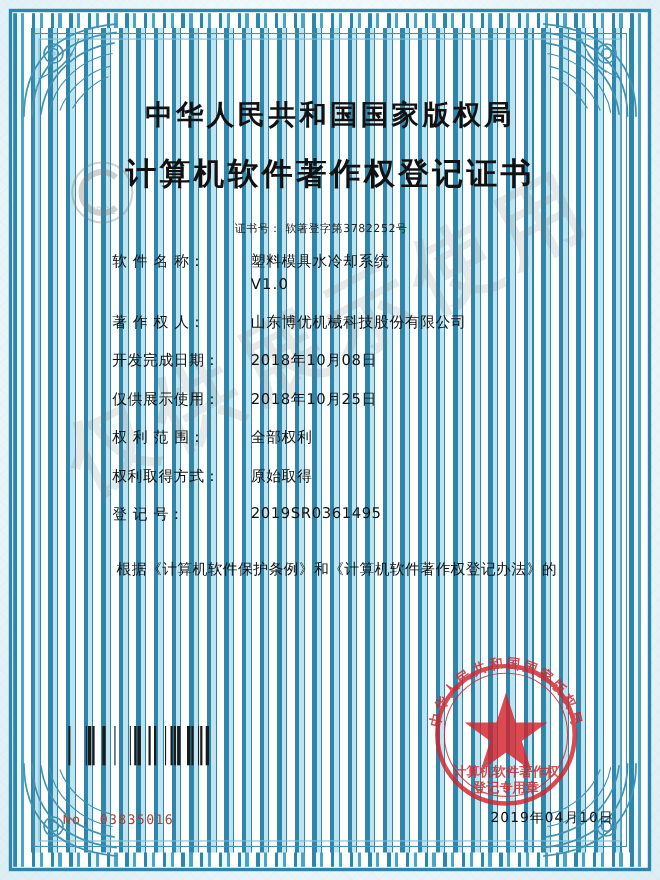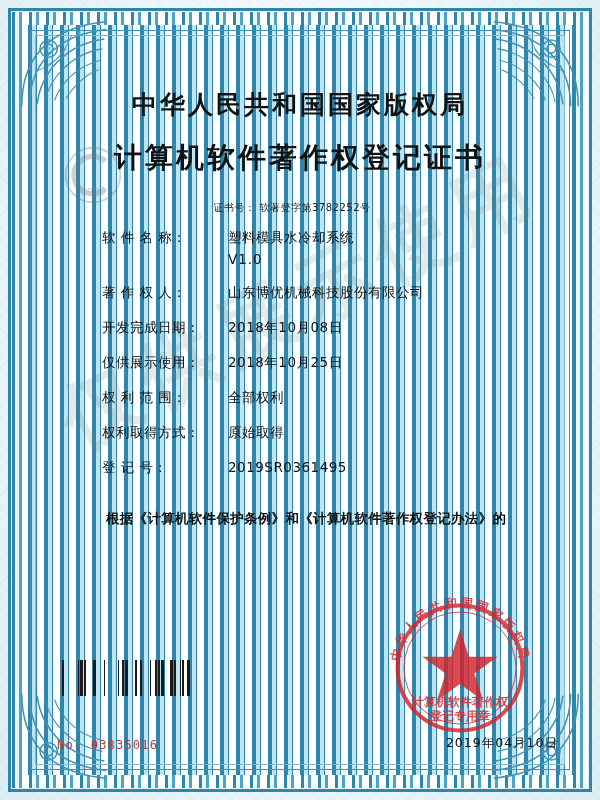--- a/index.html
+++ b/index.html
@@ -186,21 +186,21 @@
 
   .para {
     margin-top: 26px;
     padding-left: 30px;
     padding-right: 18px;
     font-size: 13.5px;
     line-height: 30px;
     color: #111;
     letter-spacing: .3px;
   }
-  .para .indent { display:block; text-indent: 28px; font-weight: bold; }
+  .para .indent { display:block; text-indent: 28px; }
 
   
   .barcode {
     position: absolute;
     left: 62px;
     bottom: 104px;
     width: 128px;
     height: 36px;
     display: flex;
     align-items: stretch;

